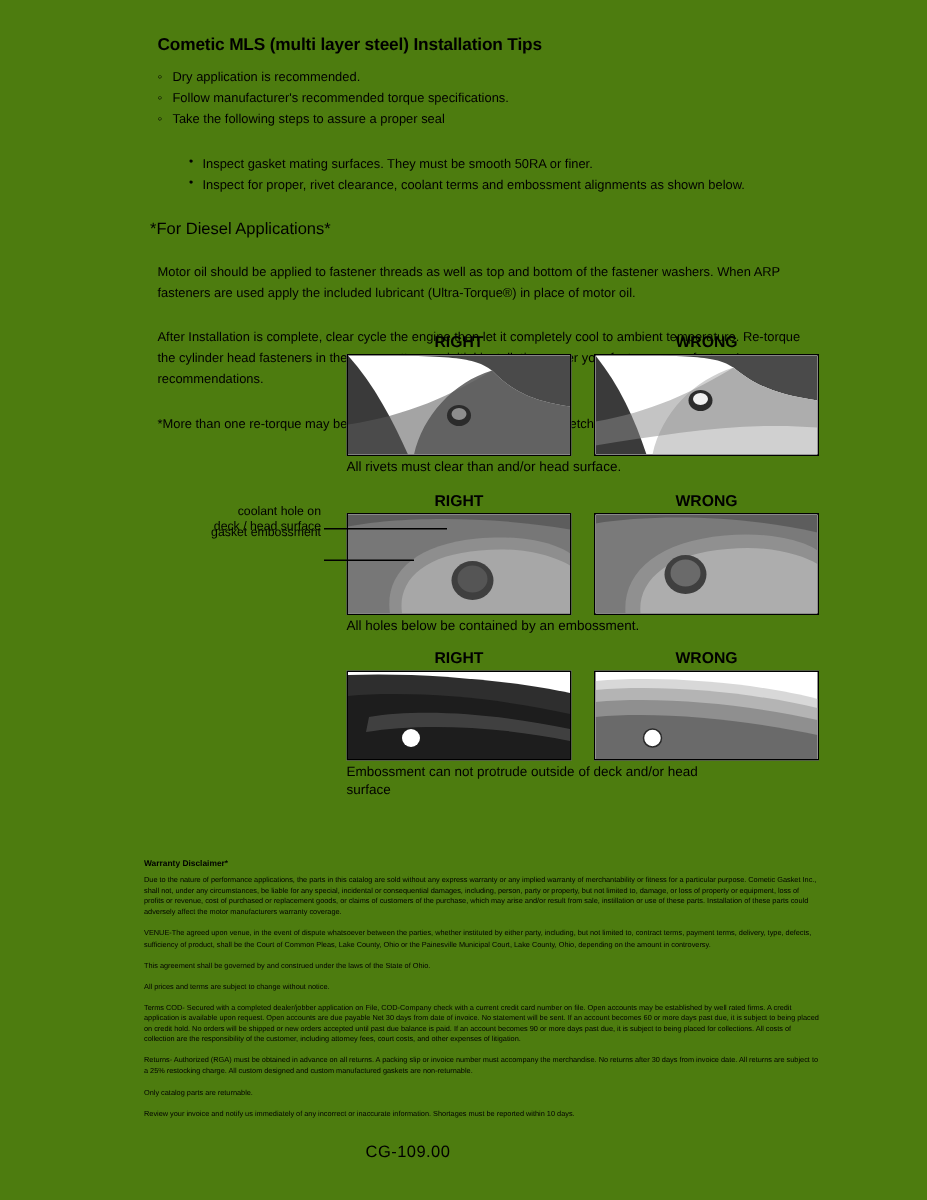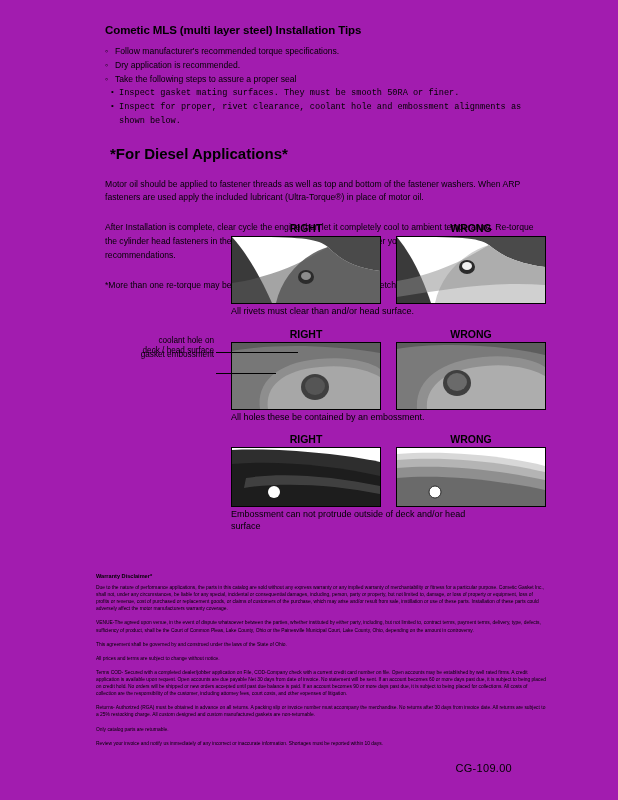--- a/index.html
+++ b/index.html
@@ -13,21 +13,21 @@
     font-family: "Liberation Sans", sans-serif;
     color: #000000;
     position: relative;
     overflow: hidden;
   }
   .page {
     position: absolute;
     left: 0; top: 0;
     width: 618px;
     height: 800px;
-    background: #a21caf;
+    background: #4d7c0f;
   }
   .content {
     position: absolute;
     left: 96px;
     top: 24px;
     width: 450px;
   }
   h1.title {
     font-size: 11.5px;
     font-weight: bold;
@@ -47,41 +47,40 @@
   }
   ul.bullets > li::before {
     content: "\25E6";
     position: absolute;
     left: 0;
     top: -1px;
     font-size: 9px;
   }
   ul.subbullets {
     list-style: none;
-    margin: 0;
+    margin: 16px;
     padding: 0 0 0 14px;
-    font-family: Liberation Mono, monospace;
   }
   ul.subbullets > li {
     font-size: 8.6px;
     line-height: 1.62;
     position: relative;
     padding-left: 9px;
   }
   ul.subbullets > li::before {
     content: "\2022";
     position: absolute;
     left: 0;
     top: -1px;
     font-size: 8px;
   }
   h2.section {
-    font-size: 15px;
-    font-weight: bold;
-    margin: 16px 0 8px 14px;
+    font-size: 11px;
+    font-weight: normal;
+    margin: 16px 0 8px 4px;
   }
   p.body {
     font-size: 8.6px;
     line-height: 1.62;
     margin: 16px 0 11px 9px;
   }
   p.body.last { margin-bottom: 0; }
 
   
   .figures {
@@ -142,44 +141,44 @@
     margin: 0 0 5px 0;
   }
   .warranty p {
     font-size: 4.9px;
     line-height: 1.45;
     margin: 0 0 7px 0;
     text-align: left;
   }
   .docnum {
     position: absolute;
-    left: 0;
+    left: 16px;
     top: 762px;
     width: 512px;
-    text-align: right;
+    text-align: center;
     font-size: 11px;
     letter-spacing: 0.3px;
   }
 </style>
 </head>
 <body>
 
 <div class="page">
 
   <div class="content">
     <h1 class="title">Cometic MLS (multi layer steel) Installation Tips</h1>
 
     <ul class="bullets">
+      <li>Dry application is recommended.</li>
       <li>Follow manufacturer's recommended torque specifications.</li>
-      <li>Dry application is recommended.</li>
       <li>Take the following steps to assure a proper seal</li>
     </ul>
     <ul class="subbullets">
       <li>Inspect gasket mating surfaces.  They must be smooth 50RA or finer.</li>
-      <li>Inspect for proper, rivet clearance, coolant hole and embossment alignments as shown below.</li>
+      <li>Inspect for proper, rivet clearance, coolant terms and embossment alignments as shown below.</li>
     </ul>
 
     <h2 class="section">*For Diesel Applications*</h2>
     <p class="body">Motor oil should be applied to fastener threads as well as top and bottom of the fastener washers. When ARP fasteners are used apply the included lubricant (Ultra-Torque®) in place of motor oil.</p>
     <p class="body">After Installation is complete, clear cycle the engine then let it completely cool to ambient temperature. Re-torque the cylinder head fasteners in the same pattern as initial installation or per your fastener manufacturer's recommendations.</p>
     <p class="body last">*More than one re-torque may be required to achieve proper fastener stretch*</p>
   </div>
 
   <div class="figures">
 
@@ -241,21 +240,21 @@
             <rect x="0" y="0" width="148" height="66" fill="#ffffff"></rect>
             <path d="M0,0 L148,0 L148,66 L0,66 Z" fill="#5d5d5d"></path>
             <path d="M0,6 C36,0 96,0 148,12 L148,66 L0,66 Z" fill="#7a7a7a"></path>
             <path d="M20,66 C18,38 42,18 86,14 C116,11 140,18 148,24 L148,66 Z" fill="#909090"></path>
             <path d="M30,66 C28,44 48,26 88,23 C116,20 138,27 148,33 L148,66 Z" fill="#adadad"></path>
             <ellipse cx="60" cy="40" rx="14" ry="13" fill="#3f3f3f"></ellipse>
             <ellipse cx="60" cy="39" rx="10" ry="9" fill="#6a6a6a"></ellipse>
           </svg>
         </div>
       </div>
-      <div class="caption">All holes these be contained by an embossment.</div>
+      <div class="caption">All holes below be contained by an embossment.</div>
 
       <div class="annot" style="left:-135px;top:8px;width:118px;white-space:pre-line;">coolant hole on
 deck / head surface</div>
       <div class="leader" style="left:-15px;top:24px;width:82px;"></div>
       <div class="annot" style="left:-135px;top:22px;width:118px;">gasket embossment</div>
       <div class="leader" style="left:-15px;top:45px;width:60px;"></div>
     </div>
 
     <div class="figrow" style="margin-top:10px;margin-left:135px;width:315px;">
       <div class="figlabels" style="margin-bottom:2px;">

